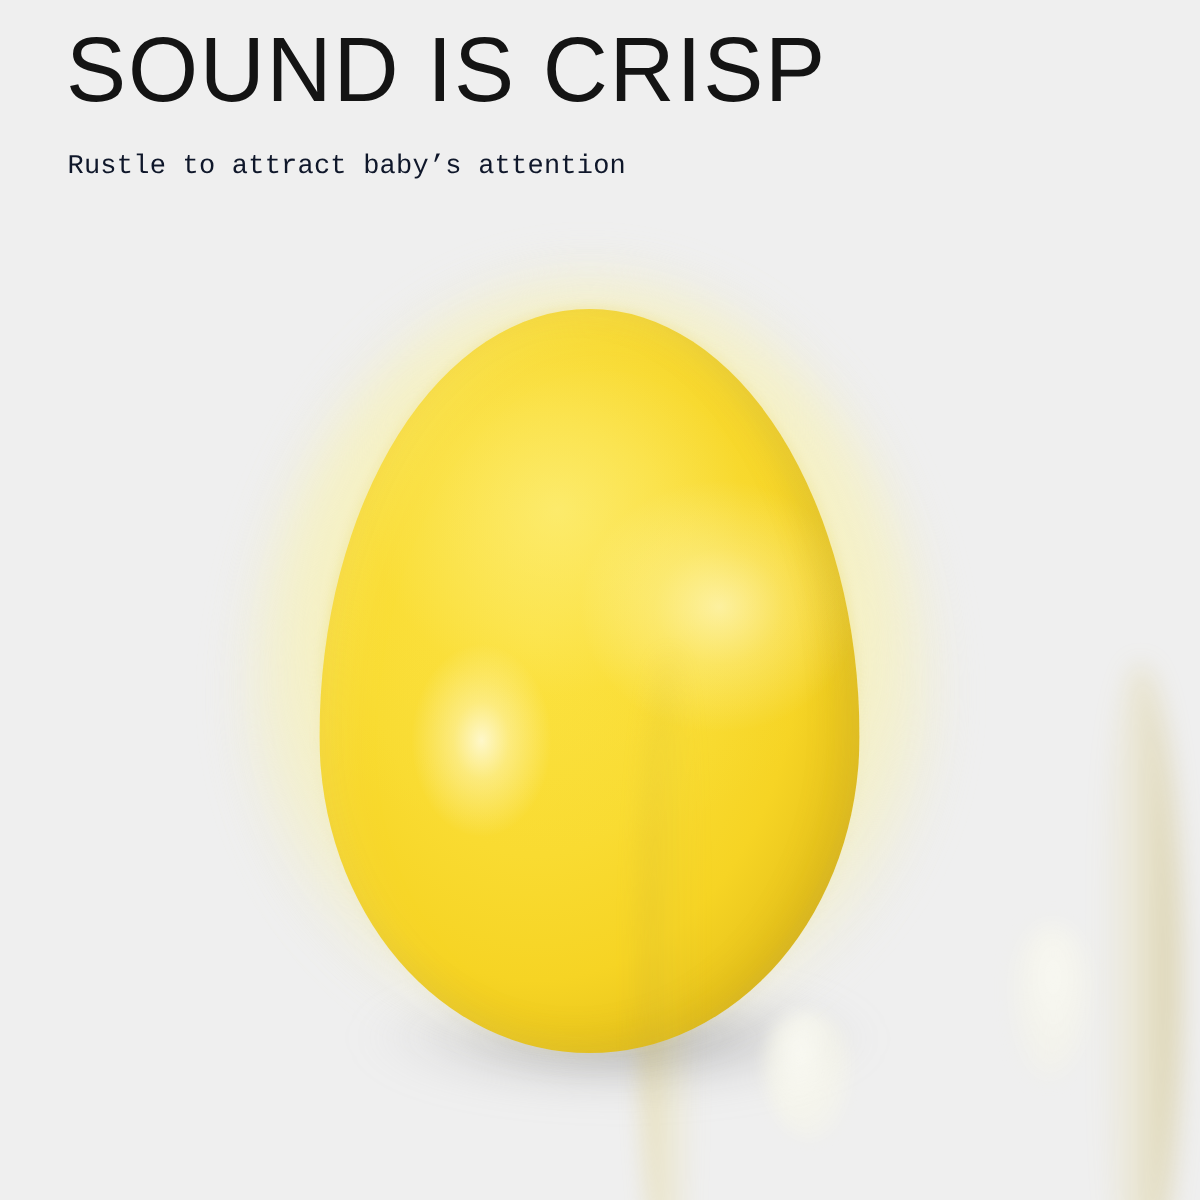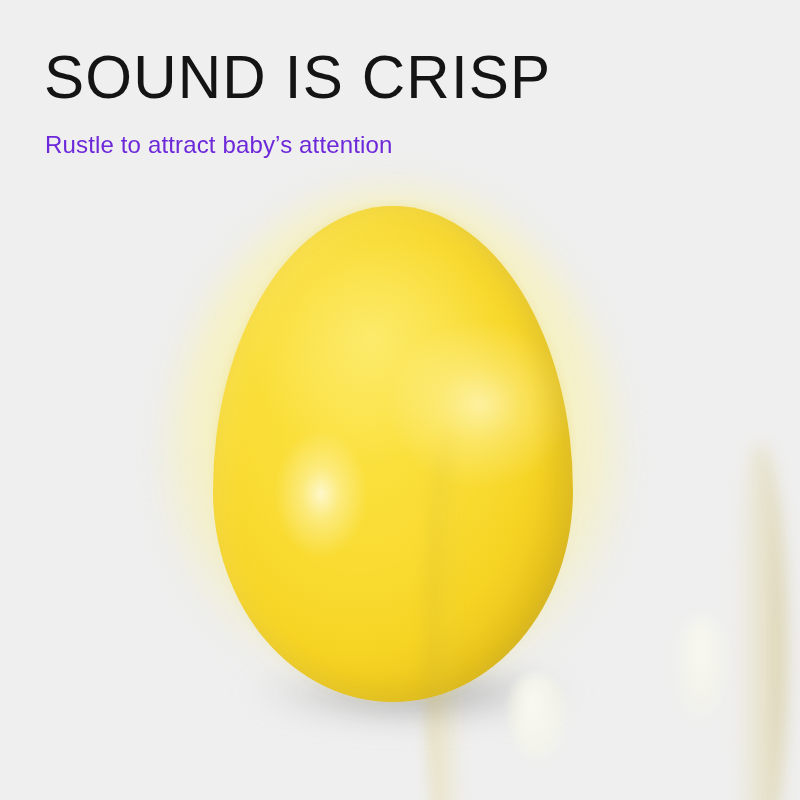--- a/index.html
+++ b/index.html
@@ -20,44 +20,44 @@
     width: 800px;
     height: 800px;
     background: #efefef;
     overflow: hidden;
   }
 
   
   .copy-block {
     position: absolute;
     left: 44px;
-    top: 47px;
+    top: 16px;
     width: 640px;
   }
 
   .headline {
     font-family: "Liberation Sans", sans-serif;
     font-size: 61px;
     font-weight: 300;
     letter-spacing: 1.2px;
     line-height: 1.0;
     color: #141414;
     margin: 0;
     white-space: nowrap;
     transform: scaleX(0.985);
     transform-origin: left center;
   }
 
   .subhead {
-    font-family: Liberation Sans, sans-serif;
-    font-size: 24px;
+    font-family: Liberation Mono, monospace;
+    font-size: 18px;
     font-weight: 300;
     letter-spacing: 0.15px;
     line-height: 1.0;
-    color: #6d28d9;
+    color: #0f172a;
     margin: 25px 0 0 1px;
     white-space: nowrap;
   }
 
   
   .egg-scene {
     position: absolute;
     left: 0;
     top: 0;
     width: 800px;

